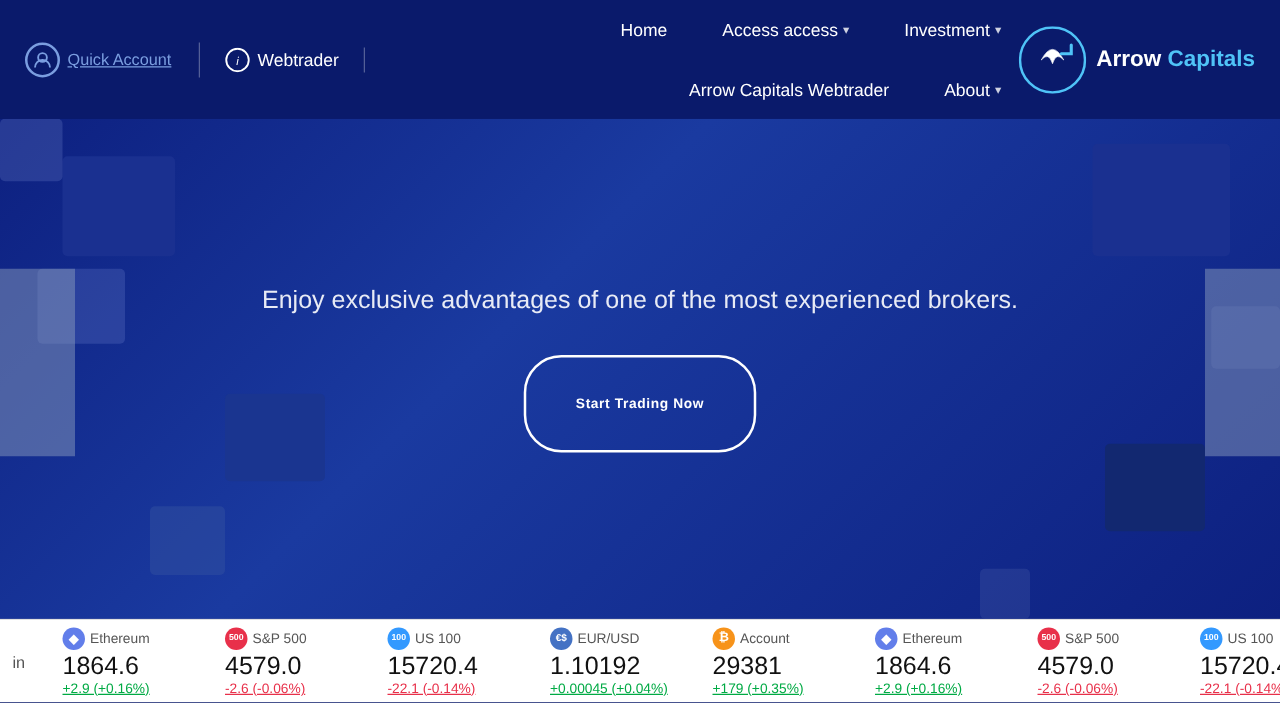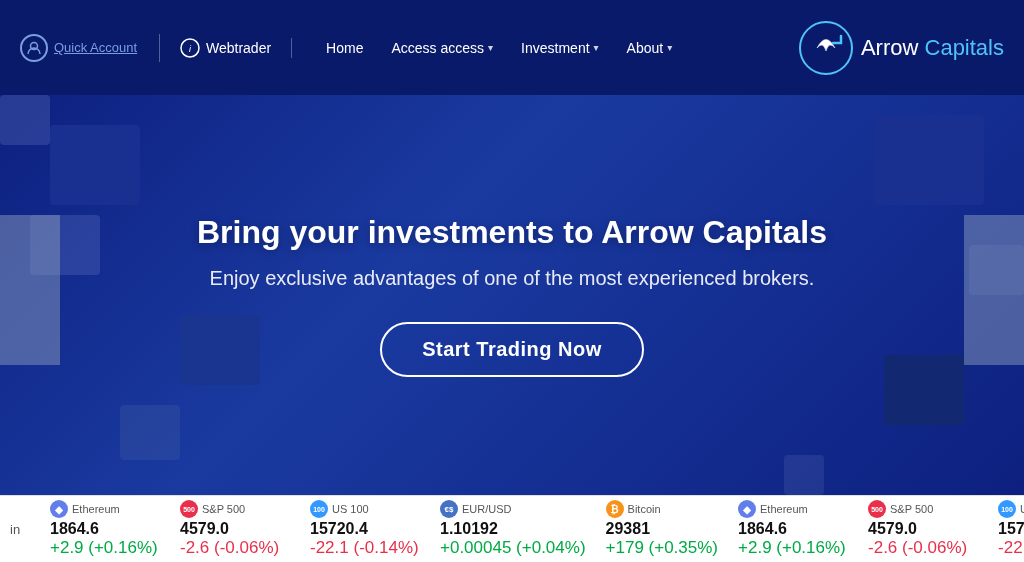--- a/index.html
+++ b/index.html
@@ -53,22 +53,23 @@
     }
     .nav-register span {
       color: #fff;
       font-size: 14px;
     }
     .nav-links {
       display: flex;
       flex-wrap: wrap;
       align-items: center;
       padding-left: 20px;
-      gap: 0;
+      gap: 16px;
       flex: 1;
+      justify-content: flex-end;
     }
     .nav-links .nav-item {
       color: #fff;
       font-size: 14px;
       padding: 8px 14px;
       cursor: pointer;
       display: flex;
       align-items: center;
       gap: 4px;
       text-decoration: none;
@@ -81,22 +82,22 @@
       margin-left: auto;
       display: flex;
       align-items: center;
     }
     .logo-container {
       display: flex;
       align-items: center;
       gap: 8px;
     }
     .logo-text {
-      font-size: 22px;
-      font-weight: 400;
+      font-size: 18px;
+      font-weight: 700;
       color: #fff;
       text-align: right;
     }
     .logo-text span.arrow {
       color: #fff;
     }
     .logo-text span.capitals {
       color: #4fc3f7;
     }
 
@@ -163,23 +164,23 @@
     .hero-subtitle {
       font-size: 20px;
       color: rgba(255,255,255,0.9);
       margin-bottom: 32px;
     }
     .hero-btn {
       background: transparent;
       border: 2px solid #fff;
       border-radius: 30px;
       color: #fff;
-      font-size: 20px;
+      font-size: 11px;
       font-weight: 600;
-      padding: 14px 40px;
+      padding: 31px 40px;
       cursor: pointer;
       letter-spacing: 0.5px;
       transition: background 0.2s;
     }
 
     
     .ticker-bar {
       background: #fff;
       height: 67px;
       display: flex;
@@ -211,27 +212,28 @@
       font-size: 10px;
       color: #fff;
       font-weight: bold;
     }
     .icon-eth { background: #627eea; }
     .icon-sp { background: #e8304a; }
     .icon-us100 { background: #3399ff; }
     .icon-eurusd { background: #4472c4; }
     .icon-btc { background: #f7931a; }
     .ticker-price {
-      font-size: 16px;
-      font-weight: 700;
+      font-size: 20px;
+      font-weight: 400;
       color: #111;
     }
     .ticker-change {
-      font-size: 17px;
+      font-size: 11px;
       color: #00aa44;
+      text-decoration: underline;
     }
     .ticker-change.negative {
       color: #e8304a;
     }
     .ticker-in {
       font-size: 13px;
       color: #555;
       align-self: center;
       min-width: 20px;
     }
@@ -272,20 +274,23 @@
     </a>
     <a class="nav-item">
       <span>Access access</span>
       <span class="chevron">▾</span>
     </a>
     <a class="nav-item">
       <span>Investment</span>
       <span class="chevron">▾</span>
     </a>
     <a class="nav-item">
+      <span>Arrow Capitals Webtrader</span>
+    </a>
+    <a class="nav-item">
       <span>About</span>
       <span class="chevron">▾</span>
     </a>
   </div>
 
   <div class="nav-right">
     <div class="logo-container">
 
       <svg class="logo-svg-icon" width="54" height="54" viewBox="0 0 54 54">
         <circle cx="27" cy="27" r="26" stroke="#4fc3f7" stroke-width="2" fill="none"></circle>
@@ -312,21 +317,20 @@
     <div class="sq sq5"></div>
     <div class="sq sq6"></div>
     <div class="sq sq7"></div>
     <div class="sq sq8"></div>
     <div class="sq sq9"></div>
     <div class="side-panel-left"></div>
     <div class="side-panel-right"></div>
   </div>
 
   <div class="hero-content">
-    <h1 class="hero-title">Bring your investments to Arrow Capitals</h1>
     <p class="hero-subtitle">Enjoy exclusive advantages of one of the most experienced brokers.</p>
     <button class="hero-btn">Start Trading Now</button>
   </div>
 </section>
 
 <div class="ticker-bar">
   <span class="ticker-in">in</span>
 
   <div class="ticker-item">
     <div class="ticker-label">
@@ -360,21 +364,21 @@
       <div class="ticker-icon icon-eurusd" style="font-size:8px;">€$</div>
       <span>EUR/USD</span>
     </div>
     <span class="ticker-price">1.10192</span>
     <span class="ticker-change">+0.00045 (+0.04%)</span>
   </div>
 
   <div class="ticker-item">
     <div class="ticker-label">
       <div class="ticker-icon icon-btc">₿</div>
-      <span>Bitcoin</span>
+      <span>Account</span>
     </div>
     <span class="ticker-price">29381</span>
     <span class="ticker-change">+179 (+0.35%)</span>
   </div>
 
   <div class="ticker-item">
     <div class="ticker-label">
       <div class="ticker-icon icon-eth">◆</div>
       <span>Ethereum</span>
     </div>

